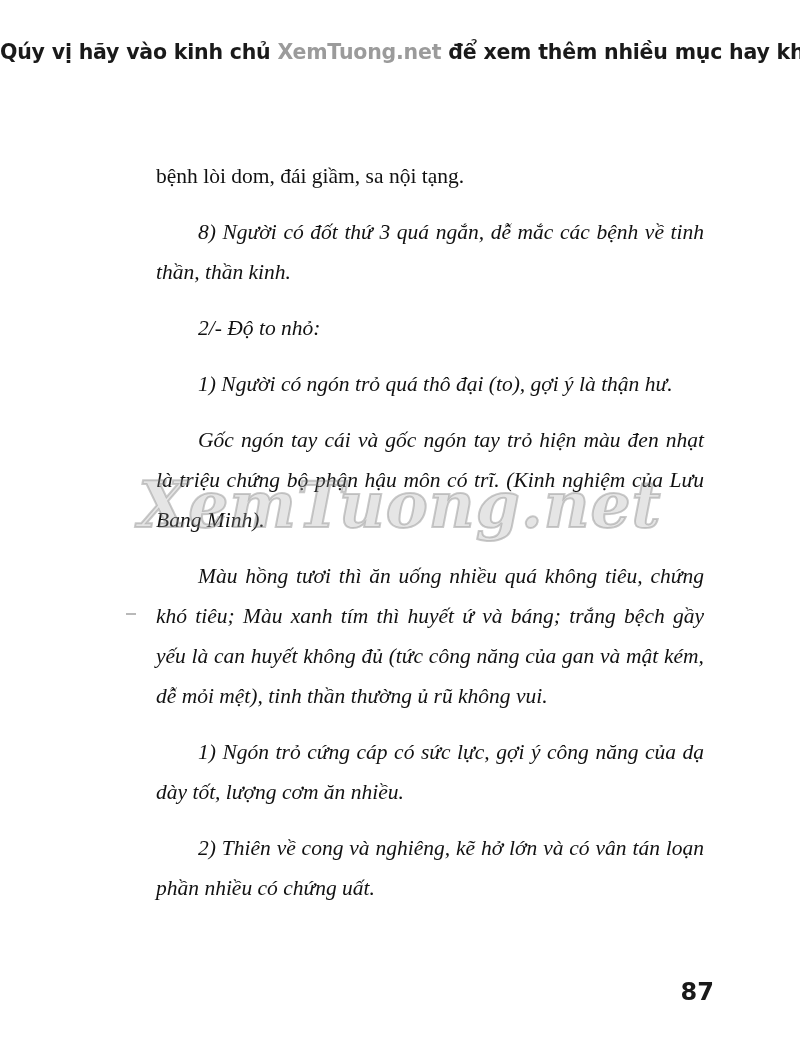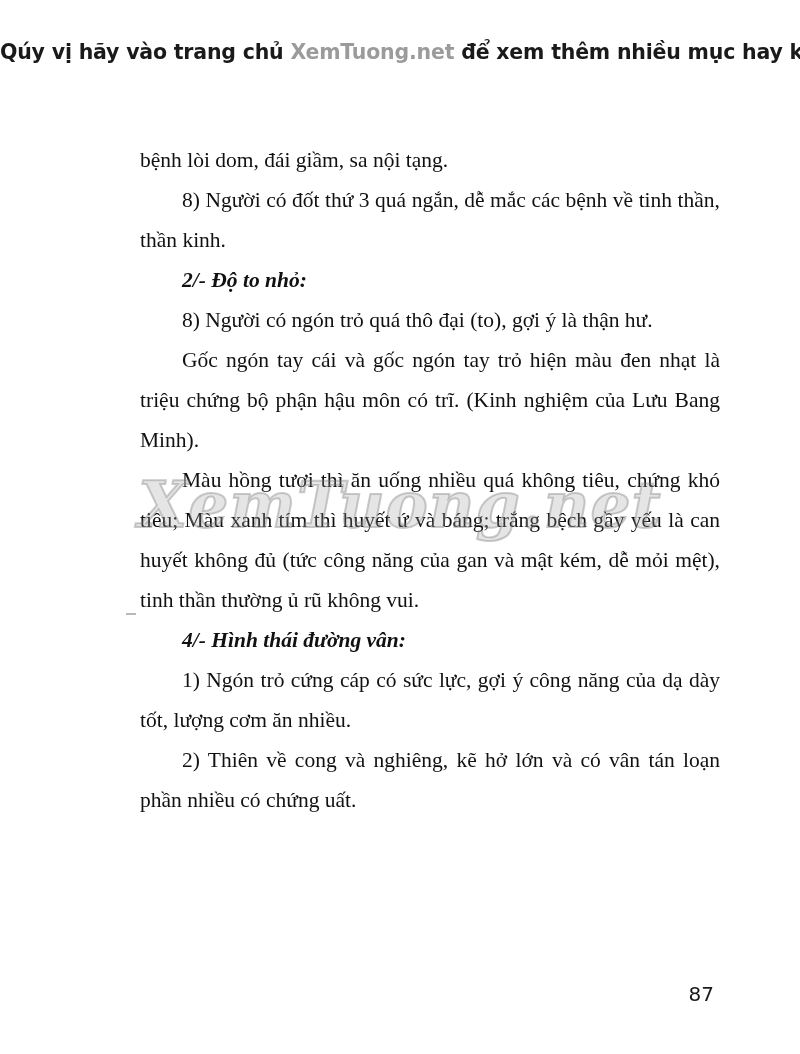--- a/index.html
+++ b/index.html
@@ -41,30 +41,31 @@
     position: absolute;
     top: 140px;
     left: 140px;
     width: 580px;
     font-size: 21.5px;
     line-height: 40px;
     text-align: justify;
     color: #111111;
   }
   .content p {
-    margin: 0;
+    margin: 16px;
     text-indent: 0;
   }
   .content p.indent {
     text-indent: 42px;
+    font-style: italic;
   }
   .content p.heading {
     text-indent: 42px;
     font-style: italic;
-    font-weight: bold;
+    font-weight: normal;
   }
   .watermark {
     position: absolute;
     top: 468px;
     left: 0;
     width: 800px;
     text-align: center;
     font-family: "DejaVu Serif", serif;
     font-style: italic;
     font-weight: bold;
@@ -75,54 +76,53 @@
     text-shadow: 0 0 1px rgba(150,150,150,0.25);
     pointer-events: none;
     white-space: nowrap;
     z-index: 5;
   }
   .page-number {
     position: absolute;
     bottom: 48px;
     right: 86px;
     font-family: "DejaVu Sans", sans-serif;
-    font-size: 20px;
-    font-weight: normal;
+    font-size: 24px;
+    font-weight: bold;
     color: #1a1a1a;
     margin-left: 32px;
   }
   .tick {
     position: absolute;
     left: 126px;
     top: 613px;
     width: 10px;
     height: 2px;
     background: #8a8a8a;
     opacity: 0.6;
   }
 </style>
 </head>
 <body>
 
 <div class="page">
 
   <div class="header-banner">
-    <span>Qúy vị hãy vào trang chủ </span><span class="brand">XemTuong.net</span><span> để xem thêm nhiều mục hay khác</span>
+    <span>Qúy vị hãy vào kinh chủ </span><span class="brand">XemTuong.net</span><span> để xem thêm nhiều mục hay khác</span>
   </div>
 
   <div class="tick"></div>
 
   <div class="content">
     <p class="plain">bệnh lòi dom, đái giầm, sa nội tạng.</p>
     <p class="indent">8) Người có đốt thứ 3 quá ngắn, dễ mắc các bệnh về tinh thần, thần kinh.</p>
     <p class="heading">2/- Độ to nhỏ:</p>
-    <p class="indent">8) Người có ngón trỏ quá thô đại (to), gợi ý là thận hư.</p>
+    <p class="indent">1) Người có ngón trỏ quá thô đại (to), gợi ý là thận hư.</p>
     <p class="indent">Gốc ngón tay cái và gốc ngón tay trỏ hiện màu đen nhạt là triệu chứng bộ phận hậu môn có trĩ. (Kinh nghiệm của Lưu Bang Minh).</p>
     <p class="indent">Màu hồng tươi thì ăn uống nhiều quá không tiêu, chứng khó tiêu; Màu xanh tím thì huyết ứ và báng; trắng bệch gầy yếu là can huyết không đủ (tức công năng của gan và mật kém, dễ mỏi mệt), tinh thần thường ủ rũ không vui.</p>
-    <p class="heading">4/- Hình thái đường vân:</p>
     <p class="indent">1) Ngón trỏ cứng cáp có sức lực, gợi ý công năng của dạ dày tốt, lượng cơm ăn nhiều.</p>
     <p class="indent">2) Thiên về cong và nghiêng, kẽ hở lớn và có vân tán loạn phần nhiều có chứng uất.</p>
 
   </div>
 
   <div class="watermark">XemTuong.net</div>
 
   <div class="page-number">87</div>
 
 </div>

